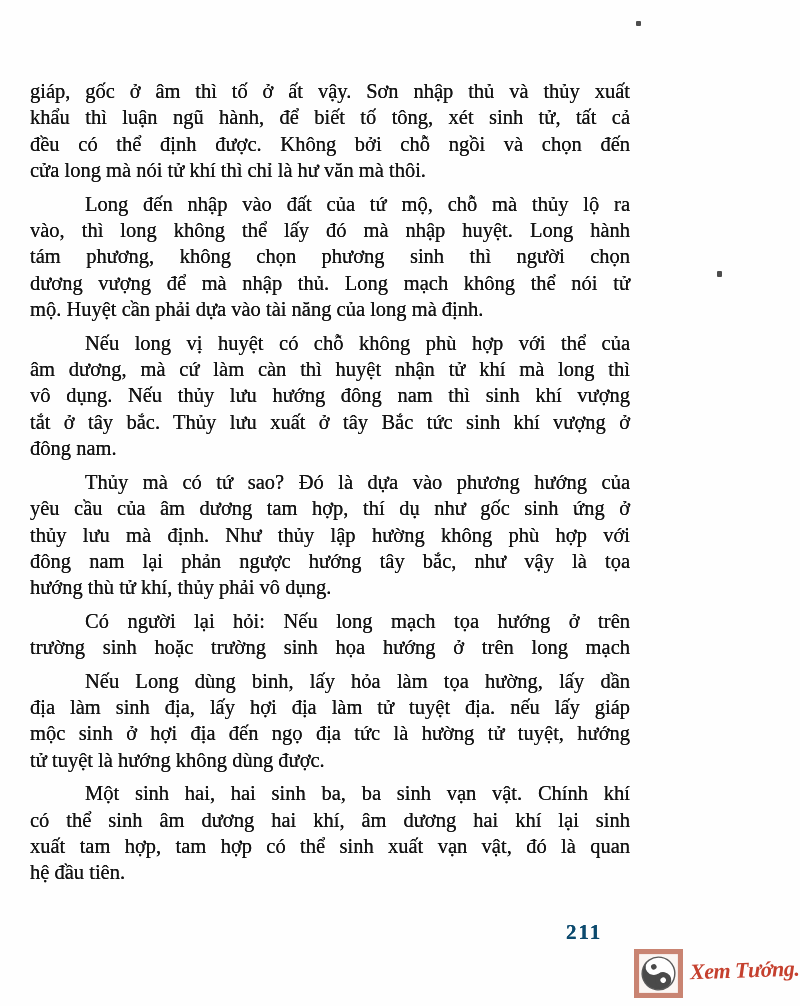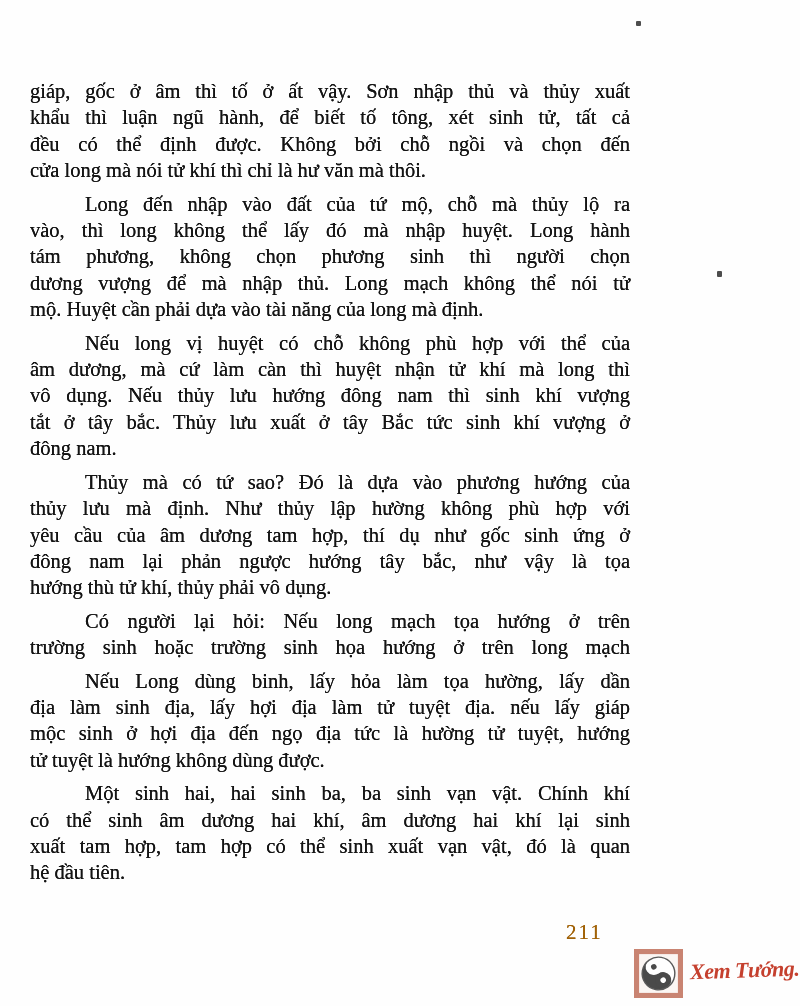--- a/index.html
+++ b/index.html
@@ -16,22 +16,23 @@
     color:#141414;
     font-size:20.5px;line-height:26.4px;
     text-shadow:0 0 .6px currentColor; 
   }
   .para{margin:0 0 7px 0;}
   .line{display:block;text-align:justify;text-align-last:justify;}
   .line.last{text-align:right;text-align-last:left;}
   .para.indent .line.first{padding-left:55px;font-family:Liberation Serif, serif;}
   .page-number{
     position:absolute;left:566px;top:920px;
-    font-size:21px;color:#a16207;letter-spacing:2px;
+    font-size:21px;color:#0c4a6e;letter-spacing:2px;
     text-shadow:0 0 .5px currentColor;
+    font-weight:bold;
   }
   .watermark{
     position:absolute;left:634px;top:949px;
     display:flex;align-items:flex-start;gap:7px;
   }
   .wm-icon{width:49px;height:49px;display:block;}
   .wm-text{
     font-family:"Liberation Serif",serif;
     font-style:italic;font-weight:bold;
     font-size:22px;letter-spacing:-0.5px;
@@ -64,22 +65,22 @@
       </p>
       <p class="para indent">
         <span class="line first">Nếu long vị huyệt có chỗ không phù hợp với thể của</span>
         <span class="line">âm dương, mà cứ làm càn thì huyệt nhận tử khí mà long thì</span>
         <span class="line">vô dụng. Nếu thủy lưu hướng đông nam thì sinh khí vượng</span>
         <span class="line">tắt ở tây bắc. Thủy lưu xuất ở tây Bắc tức sinh khí vượng ở</span>
         <span class="line last">đông nam.</span>
       </p>
       <p class="para indent">
         <span class="line first">Thủy mà có tứ sao? Đó là dựa vào phương hướng của</span>
+        <span class="line">yêu cầu của âm dương tam hợp, thí dụ như gốc sinh ứng ở</span>
         <span class="line">thủy lưu mà định. Như thủy lập hường không phù hợp với</span>
-        <span class="line">yêu cầu của âm dương tam hợp, thí dụ như gốc sinh ứng ở</span>
         <span class="line">đông nam lại phản ngược hướng tây bắc, như vậy là tọa</span>
         <span class="line last">hướng thù tử khí, thủy phải vô dụng.</span>
       </p>
       <p class="para indent">
         <span class="line first">Có người lại hỏi: Nếu long mạch tọa hướng ở trên</span>
         <span class="line">trường sinh hoặc trường sinh họa hướng ở trên long mạch</span>
       </p>
       <p class="para indent">
         <span class="line first">Nếu Long dùng binh, lấy hỏa làm tọa hường, lấy dần</span>
         <span class="line">địa làm sinh địa, lấy hợi địa làm tử tuyệt địa. nếu lấy giáp</span>

